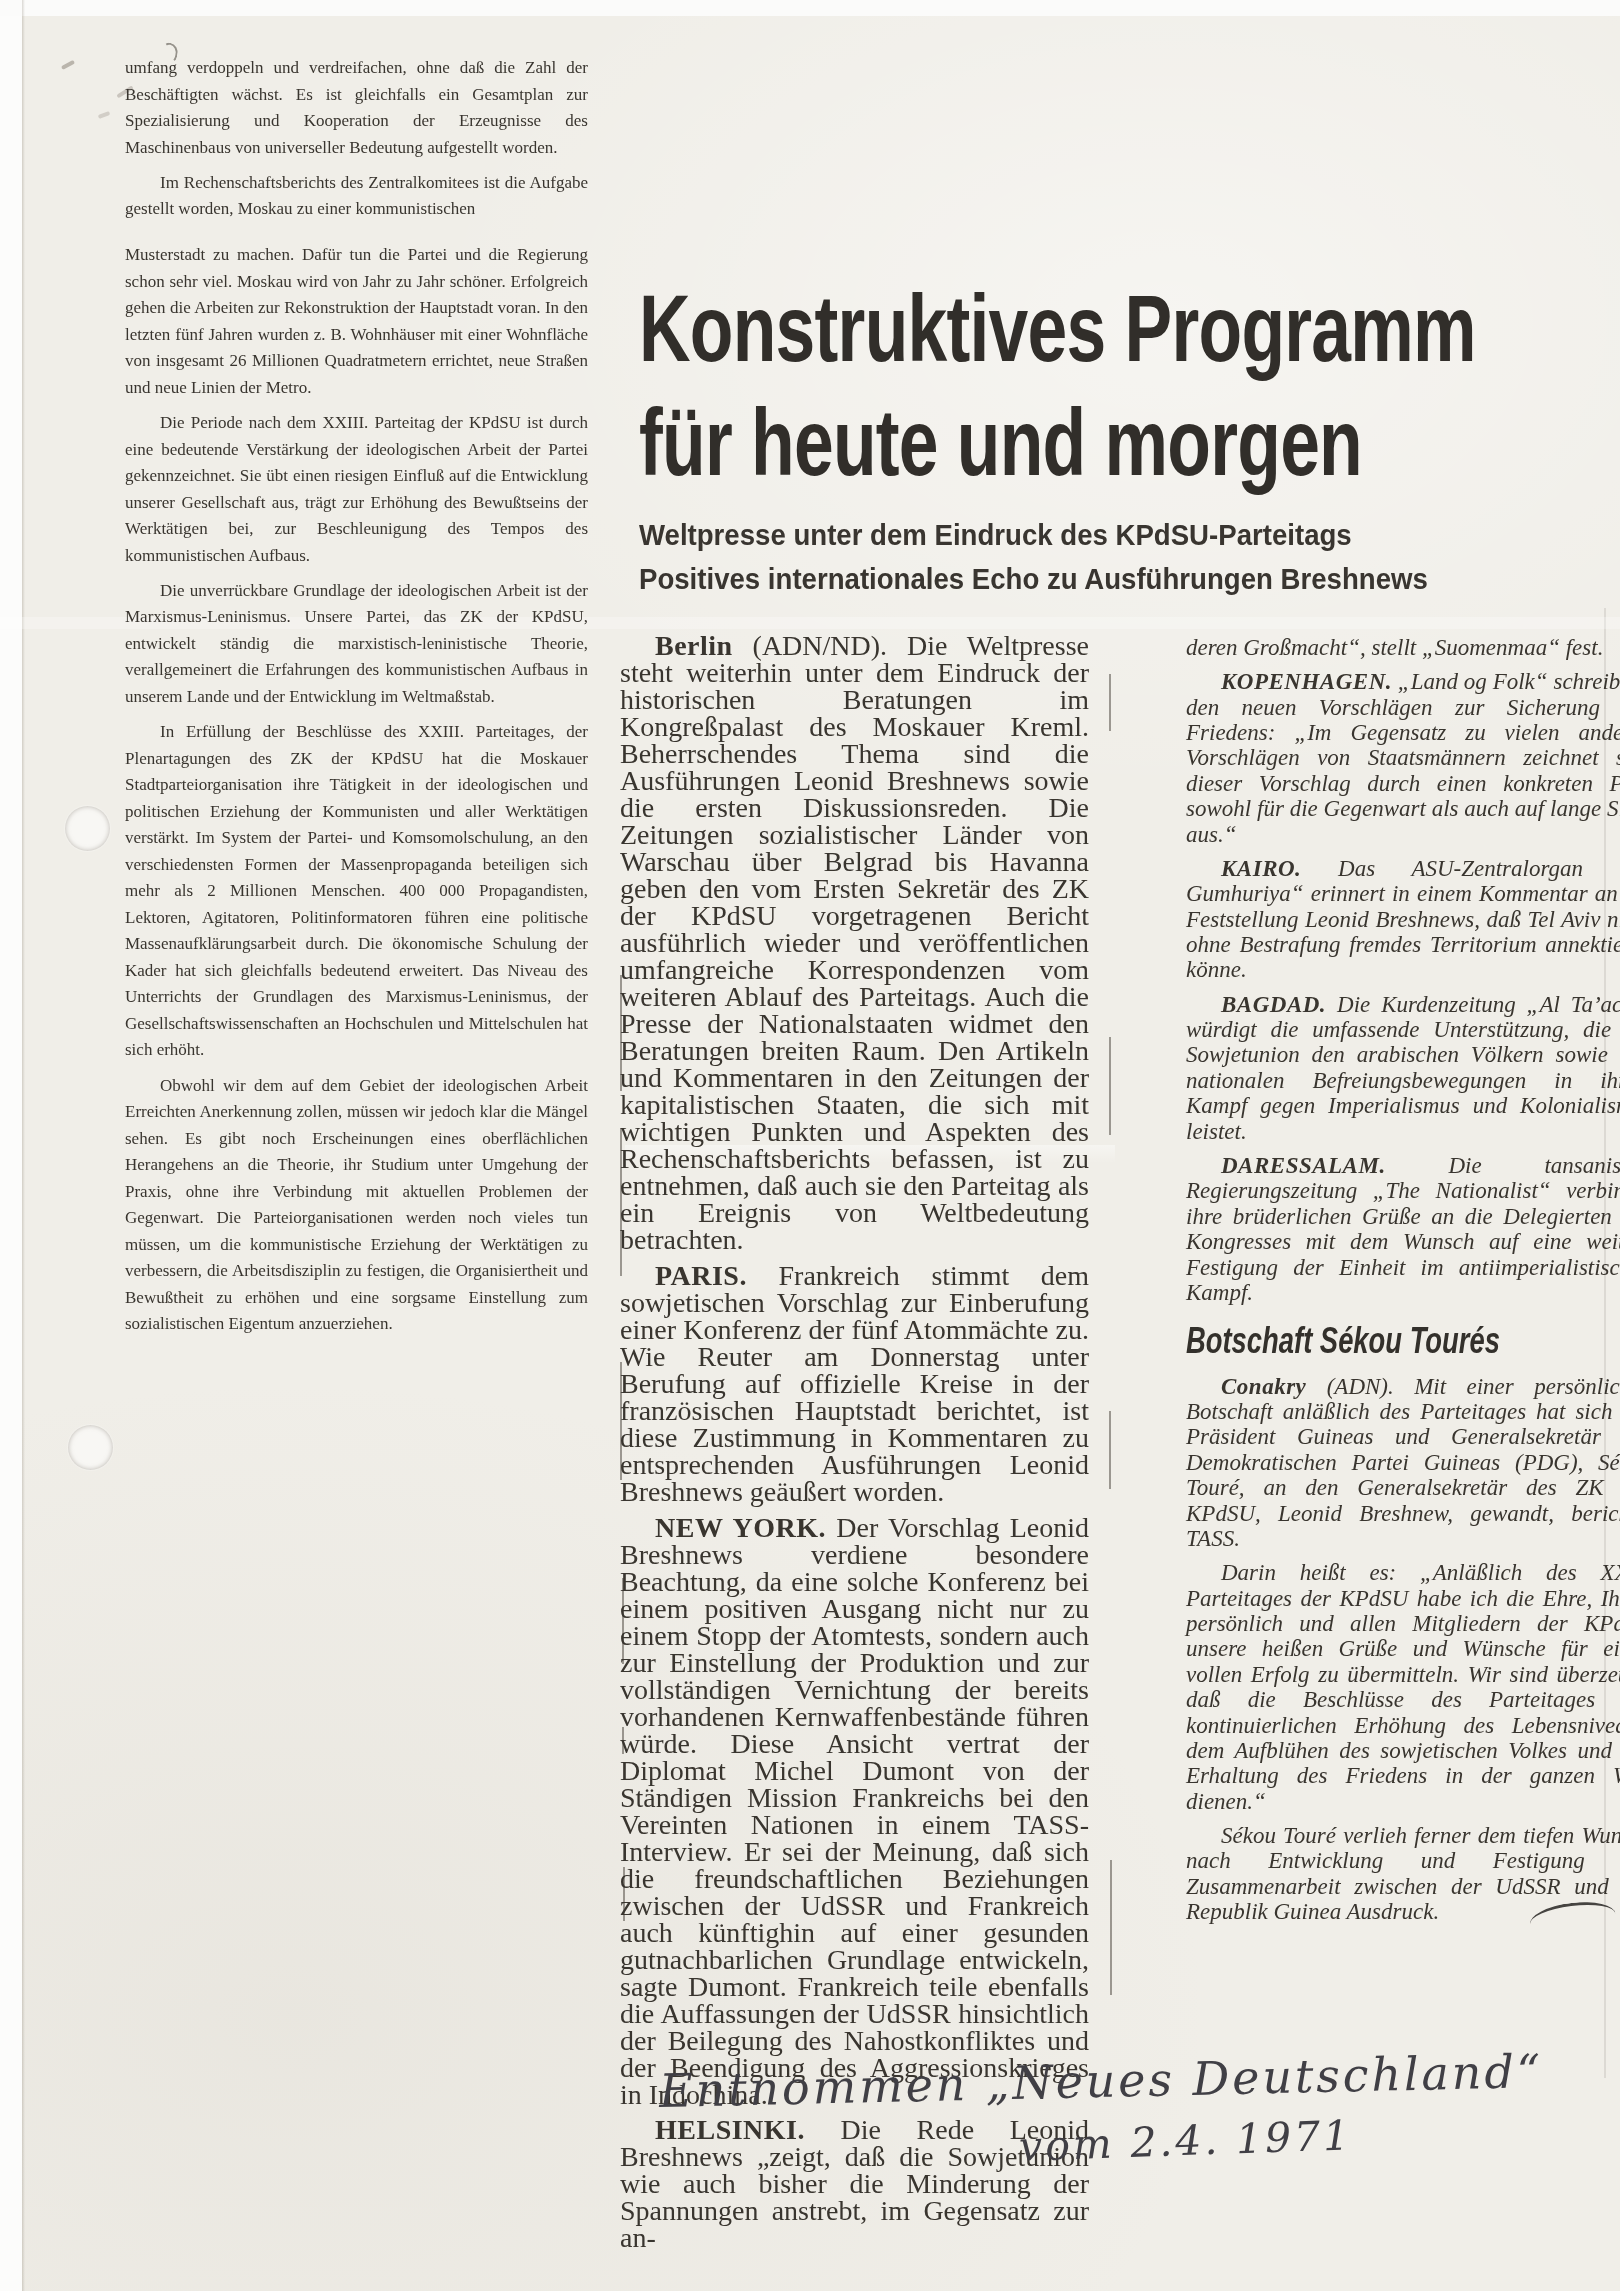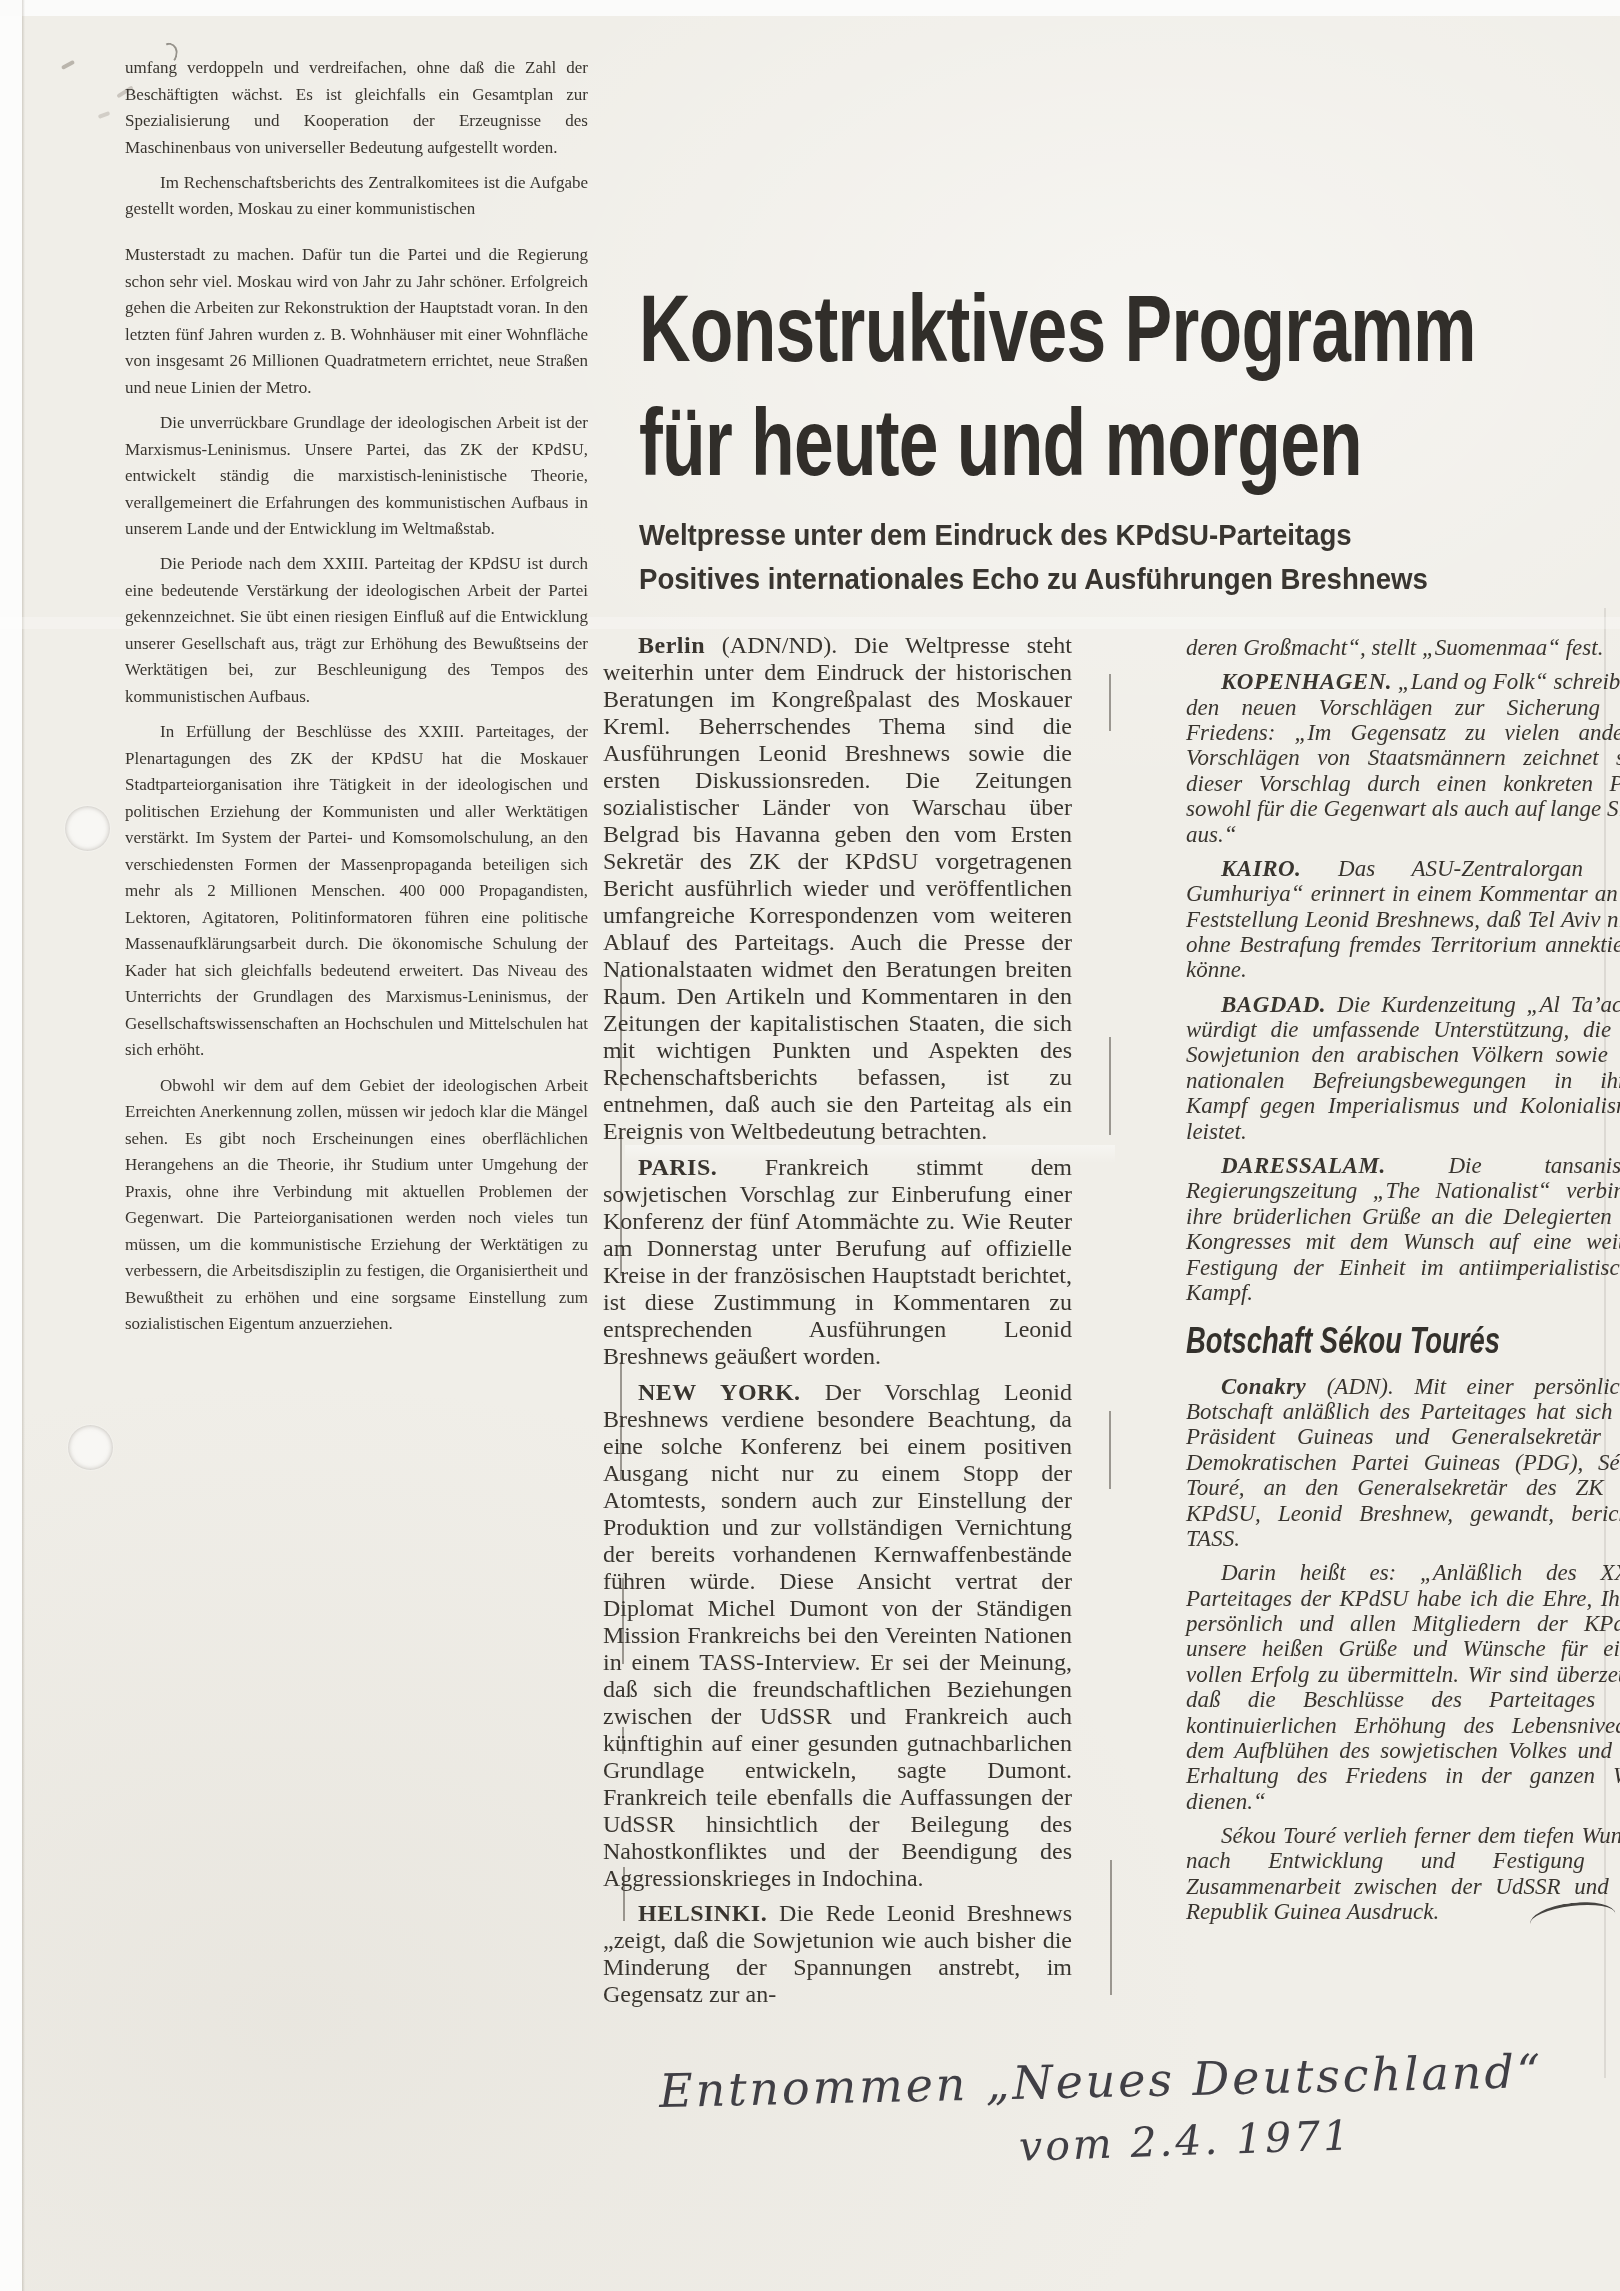--- a/index.html
+++ b/index.html
@@ -56,21 +56,21 @@
   .subhead-2{top:562px;}
 
   
   .col{position:absolute;text-align:justify;color:#39352f;}
   .col p{margin:0;text-indent:35px;}
   .col p.noindent{text-indent:0;}
   .col p + p, .col h2 + div p:first-child{margin-top:8.8px;}
   .col p.gap{margin-top:19.6px;}
   .col b.lead{font-weight:700;letter-spacing:0.5px;}
   .col-left{left:125px;top:55px;width:463px;font-size:17px;line-height:26.5px;}
-  .col-mid{left:603px;top:632px;width:469px;font-size:24px;line-height:27px;}
+  .col-mid{left:620px;top:632px;width:469px;font-size:28px;line-height:27px;}
   .col-right{left:1186px;top:635px;width:467px;font-size:23px;line-height:25.4px;font-style:italic;}
 
   .section-heading{font-family:"Liberation Sans","DejaVu Sans",sans-serif;font-weight:700;
     font-size:37px;color:#33302b;margin:15.7px 0 11.8px 0;transform:scaleX(.74);transform-origin:left top;
     white-space:nowrap;text-indent:0;line-height:1.1;}
 
   
   .handwriting{position:absolute;font-family:"DejaVu Serif","Liberation Serif",serif;
     font-style:italic;color:#403f45;white-space:nowrap;}
   .hw-1{left:659px;top:2054px;font-size:46px;letter-spacing:2.9px;transform:rotate(-1.3deg);}
@@ -108,22 +108,22 @@
 
   <div class="headline headline-1">Konstruktives Programm</div>
   <div class="headline headline-2">für heute und morgen</div>
   <div class="subhead subhead-1">Weltpresse unter dem Eindruck des KPdSU-Parteitags</div>
   <div class="subhead subhead-2">Positives internationales Echo zu Ausführungen Breshnews</div>
 
   <div class="col col-left">
       <p class="noindent">umfang verdoppeln und verdreifachen, ohne daß die Zahl der Beschäftigten wächst. Es ist gleichfalls ein Gesamtplan zur Spezialisierung und Kooperation der Erzeugnisse des Maschinenbaus von universeller Bedeutung aufgestellt worden.</p>
       <p>Im Rechenschaftsberichts des Zentralkomitees ist die Aufgabe gestellt worden, Moskau zu einer kommunistischen</p>
       <p class="noindent gap">Musterstadt zu machen. Dafür tun die Partei und die Regierung schon sehr viel. Moskau wird von Jahr zu Jahr schöner. Erfolgreich gehen die Arbeiten zur Rekonstruktion der Hauptstadt voran. In den letzten fünf Jahren wurden z. B. Wohnhäuser mit einer Wohnfläche von insgesamt 26 Millionen Quadratmetern errichtet, neue Straßen und neue Linien der Metro.</p>
+      <p>Die Periode nach dem XXIII. Parteitag der KPdSU ist durch eine bedeutende Verstärkung der ideologischen Arbeit der Partei gekennzeichnet. Sie übt einen riesigen Einfluß auf die Entwicklung unserer Gesellschaft aus, trägt zur Erhöhung des Bewußtseins der Werktätigen bei, zur Beschleunigung des Tempos des kommunistischen Aufbaus.</p>
       <p>Die unverrückbare Grundlage der ideologischen Arbeit ist der Marxismus-Leninismus. Unsere Partei, das ZK der KPdSU, entwickelt ständig die marxistisch-leninistische Theorie, verallgemeinert die Erfahrungen des kommunistischen Aufbaus in unserem Lande und der Entwicklung im Weltmaßstab.</p>
-      <p>Die Periode nach dem XXIII. Parteitag der KPdSU ist durch eine bedeutende Verstärkung der ideologischen Arbeit der Partei gekennzeichnet. Sie übt einen riesigen Einfluß auf die Entwicklung unserer Gesellschaft aus, trägt zur Erhöhung des Bewußtseins der Werktätigen bei, zur Beschleunigung des Tempos des kommunistischen Aufbaus.</p>
       <p>In Erfüllung der Beschlüsse des XXIII. Parteitages, der Plenartagungen des ZK der KPdSU hat die Moskauer Stadtparteiorganisation ihre Tätigkeit in der ideologischen und politischen Erziehung der Kommunisten und aller Werktätigen verstärkt. Im System der Partei- und Komsomolschulung, an den verschiedensten Formen der Massenpropaganda beteiligen sich mehr als 2 Millionen Menschen. 400 000 Propagandisten, Lektoren, Agitatoren, Politinformatoren führen eine politische Massenaufklärungsarbeit durch. Die ökonomische Schulung der Kader hat sich gleichfalls bedeutend erweitert. Das Niveau des Unterrichts der Grundlagen des Marxismus-Leninismus, der Gesellschaftswissenschaften an Hochschulen und Mittelschulen hat sich erhöht.</p>
       <p>Obwohl wir dem auf dem Gebiet der ideologischen Arbeit Erreichten Anerkennung zollen, müssen wir jedoch klar die Mängel sehen. Es gibt noch Erscheinungen eines oberflächlichen Herangehens an die Theorie, ihr Studium unter Umgehung der Praxis, ohne ihre Verbindung mit aktuellen Problemen der Gegenwart. Die Parteiorganisationen werden noch vieles tun müssen, um die kommunistische Erziehung der Werktätigen zu verbessern, die Arbeitsdisziplin zu festigen, die Organisiertheit und Bewußtheit zu erhöhen und eine sorgsame Einstellung zum sozialistischen Eigentum anzuerziehen.</p>
     </div>
   <div class="col col-mid">
       <p><b class="lead">Berlin</b> (ADN/ND). Die Weltpresse steht weiterhin unter dem Eindruck der historischen Beratungen im Kongreßpalast des Moskauer Kreml. Beherrschendes Thema sind die Ausführungen Leonid Breshnews sowie die ersten Diskussionsreden. Die Zeitungen sozialistischer Länder von Warschau über Belgrad bis Havanna geben den vom Ersten Sekretär des ZK der KPdSU vorgetragenen Bericht ausführlich wieder und veröffentlichen umfangreiche Korrespondenzen vom weiteren Ablauf des Parteitags. Auch die Presse der Nationalstaaten widmet den Beratungen breiten Raum. Den Artikeln und Kommentaren in den Zeitungen der kapitalistischen Staaten, die sich mit wichtigen Punkten und Aspekten des Rechenschaftsberichts befassen, ist zu entnehmen, daß auch sie den Parteitag als ein Ereignis von Weltbedeutung betrachten.</p>
       <p><b class="lead">PARIS.</b> Frankreich stimmt dem sowjetischen Vorschlag zur Einberufung einer Konferenz der fünf Atommächte zu. Wie Reuter am Donnerstag unter Berufung auf offizielle Kreise in der französischen Hauptstadt berichtet, ist diese Zustimmung in Kommentaren zu entsprechenden Ausführungen Leonid Breshnews geäußert worden.</p>
       <p><b class="lead">NEW YORK.</b> Der Vorschlag Leonid Breshnews verdiene besondere Beachtung, da eine solche Konferenz bei einem positiven Ausgang nicht nur zu einem Stopp der Atomtests, sondern auch zur Einstellung der Produktion und zur vollständigen Vernichtung der bereits vorhandenen Kernwaffenbestände führen würde. Diese Ansicht vertrat der Diplomat Michel Dumont von der Ständigen Mission Frankreichs bei den Vereinten Nationen in einem TASS-Interview. Er sei der Meinung, daß sich die freundschaftlichen Beziehungen zwischen der UdSSR und Frankreich auch künftighin auf einer gesunden gutnachbarlichen Grundlage entwickeln, sagte Dumont. Frankreich teile ebenfalls die Auffassungen der UdSSR hinsichtlich der Beilegung des Nahostkonfliktes und der Beendigung des Aggressionskrieges in Indochina.</p>
       <p><b class="lead">HELSINKI.</b> Die Rede Leonid Breshnews „zeigt, daß die Sowjetunion wie auch bisher die Minderung der Spannungen anstrebt, im Gegensatz zur an-</p>
     </div>
   <div class="col col-right">

